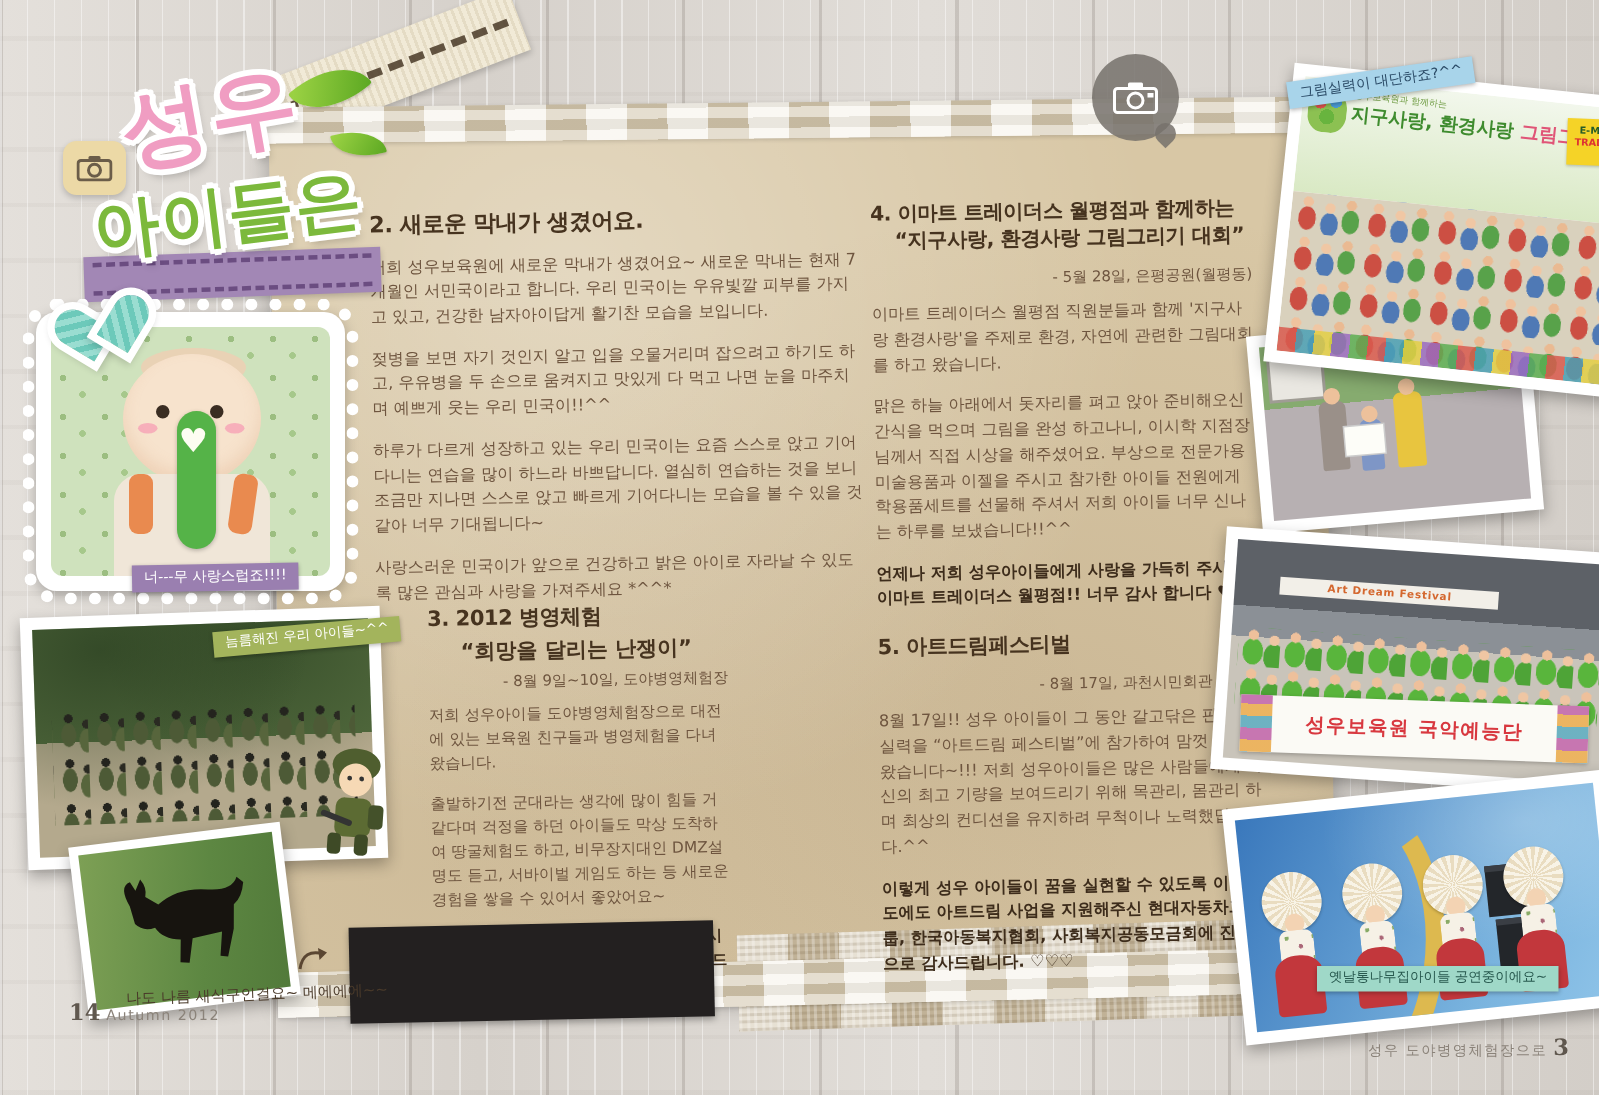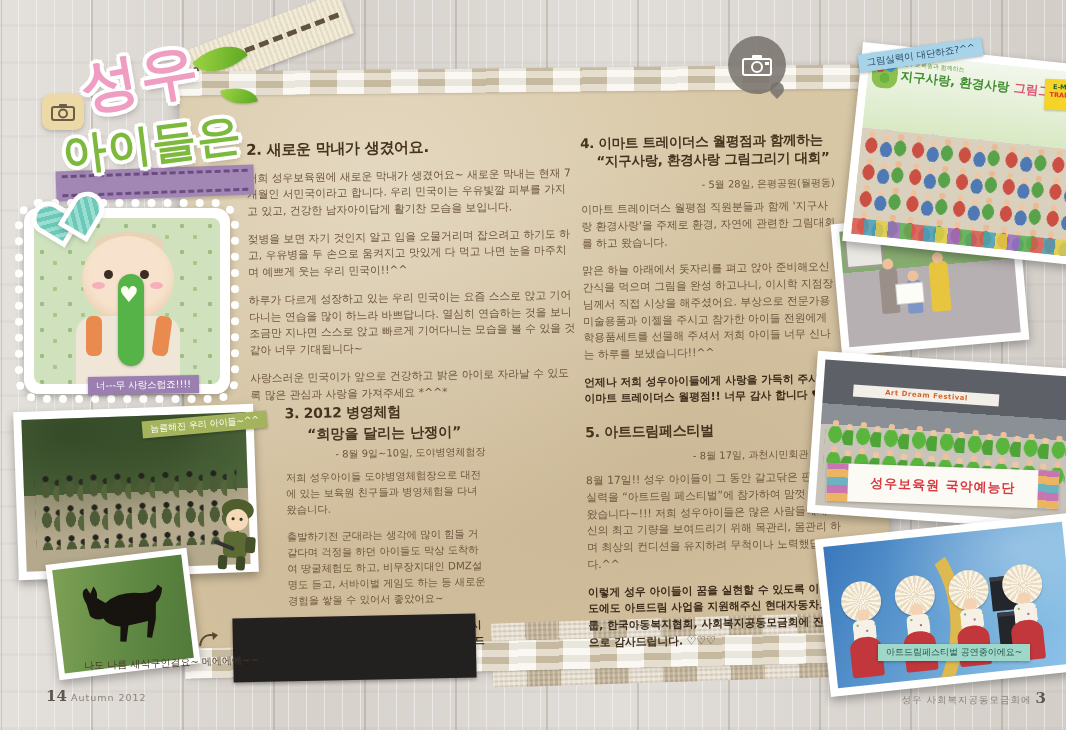--- a/index.html
+++ b/index.html
@@ -132,21 +132,21 @@
   
   .soldier{position:absolute;left:210px;top:496px;z-index:6;transform:rotate(4deg);}
   
   .pol-goat{left:52px;top:556px;width:130px;height:104px;transform:rotate(-7deg);padding:6px;z-index:4;}
   .photo-goat{background:linear-gradient(100deg,#7da055,#5d8742 60%,#527a3a);}
   .goat-caption{position:absolute;left:84px;top:656px;z-index:5;font-size:10px;color:#4a3a2a;transform:rotate(-2deg);white-space:nowrap;}
   .arrow-doodle{position:absolute;left:196px;top:628px;z-index:5;}
   
   .footer{position:absolute;z-index:6;color:#8b837a;font-size:9.5px;letter-spacing:1px;}
   .footer .num{font-size:15px;font-weight:700;color:#5f574e;letter-spacing:0;font-family:"DejaVu Serif","Liberation Serif",serif;}
-  .footer-left{left:46px;top:687px;}
+  .footer-left{left:46px;top:666px;}
   .footer-right{right:20px;top:689px;}
   
   .blackbox{position:absolute;left:233px;top:616px;width:243px;height:64px;background:#232020;transform:rotate(-1.2deg);z-index:5;box-shadow:0 2px 4px rgba(0,0,0,.3);}
   
   .cam-badge{position:absolute;left:728px;top:36px;width:58px;height:58px;border-radius:50%;
     background:rgba(118,113,107,.85);z-index:6;display:flex;align-items:center;justify-content:center;}
   .cam-badge::after{content:"";position:absolute;right:2px;bottom:-2px;width:14px;height:14px;border-radius:50% 50% 50% 0;background:rgba(118,113,107,.85);transform:rotate(-45deg);}
   .pol-emart{left:852px;top:54px;width:226px;height:184px;transform:rotate(6deg);z-index:4;}
   .emart-banner{position:absolute;left:0;right:0;top:0;height:42%;background:linear-gradient(#f2f7ec,#d9e9c4);}
   .emart-tree{position:absolute;left:4px;top:6px;width:26px;height:30px;border-radius:50% 50% 40% 40%;
@@ -330,21 +330,21 @@
       <path d="M4 18 q2 -14 16 -10" fill="none" stroke="#5a4632" stroke-width="2"></path>
       <path d="M16 4 l6 3 -5 5 z" fill="#5a4632"></path>
     </svg>
   </div>
 
   <div class="footer footer-left">
     <span class="num">14</span>
     <span>Autumn 2012</span>
   </div>
   <div class="footer footer-right">
-    <span>성우 사회복지공동모금회에</span>
+    <span>성우 도야병영체험장으로</span>
     <span class="num">3</span>
   </div>
 
   <div class="cam-badge">
     <svg width="30" height="22" viewBox="0 0 30 22">
       <rect x="1" y="5" width="28" height="16" rx="2" fill="none" stroke="#fff" stroke-width="2"></rect>
       <rect x="10" y="1" width="10" height="5" rx="1" fill="#fff"></rect>
       <circle cx="15" cy="13" r="5" fill="none" stroke="#fff" stroke-width="2"></circle>
       <rect x="23" y="8" width="4" height="3" fill="#fff"></rect>
     </svg>
@@ -411,15 +411,15 @@
           <div class="skirt"></div>
         </div>
       <div class="perf perf4">
           <div class="fan"></div>
           <div class="head"></div>
           <div class="top"></div>
           <div class="skirt"></div>
         </div>
     </div>
   </div>
-  <div class="tag perf-label" style="font-size:9px;">아트드림페스티벌 공연중이에요~</div>
+  <div class="tag perf-label" style="font-size:9px;">옛날통나무집아이들 공연중이에요~</div>
 
 </div>
 
 </body></html>

